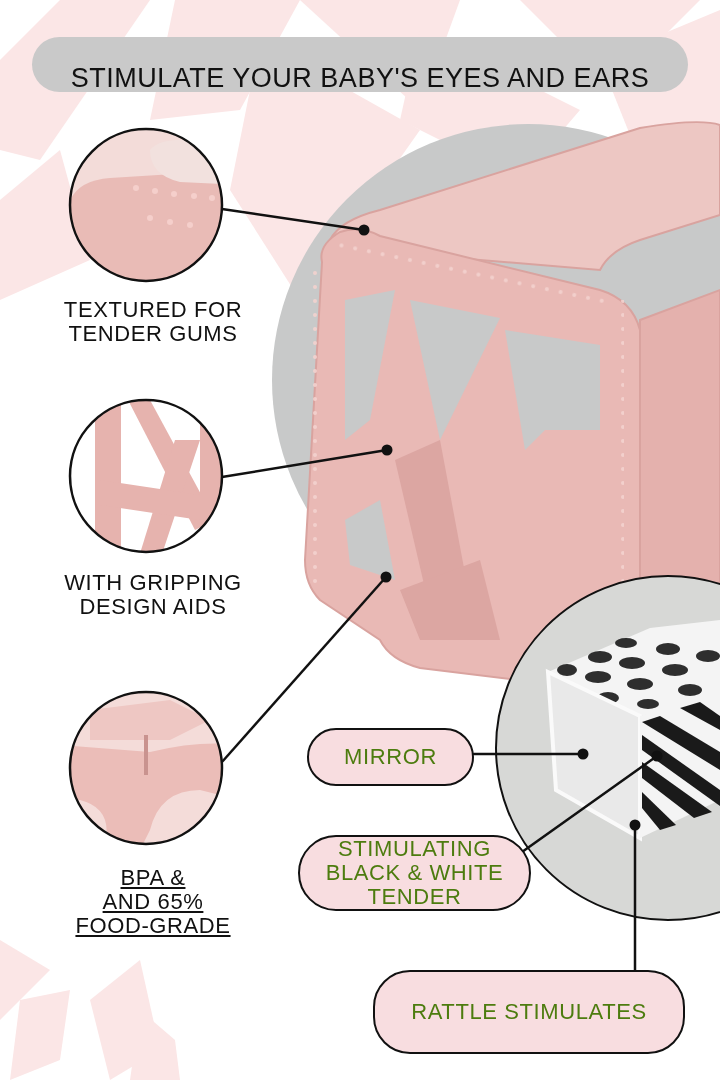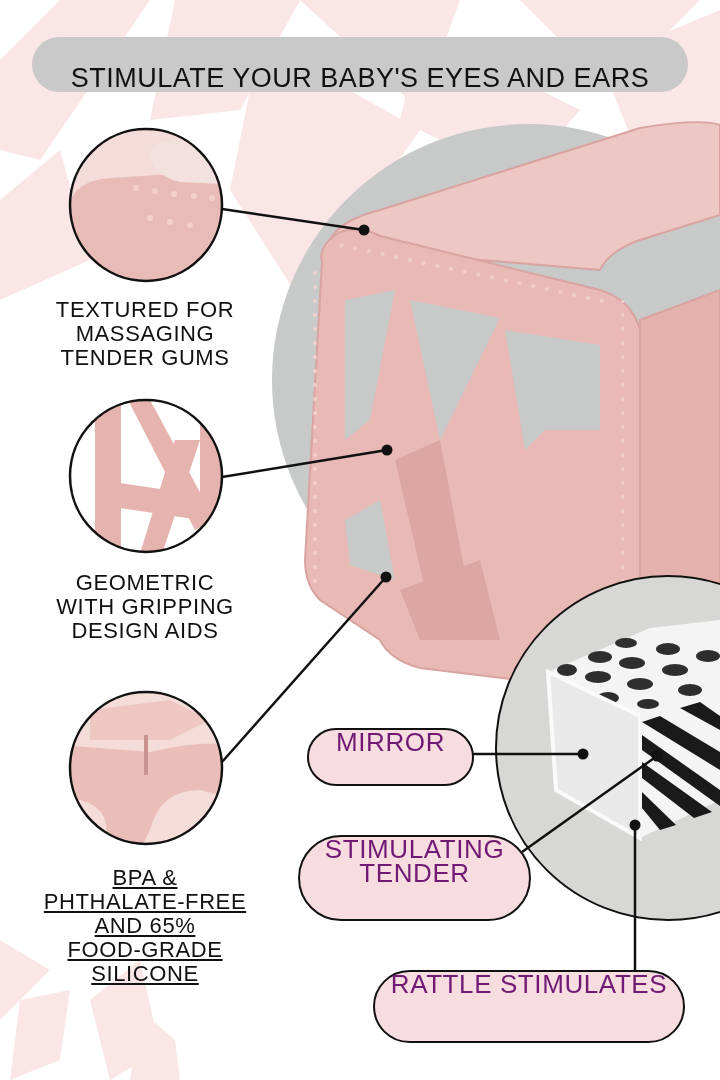--- a/index.html
+++ b/index.html
@@ -1,23 +1,23 @@
 <!DOCTYPE html>
 <html><head>
 <meta charset="utf-8">
 <style>
   html,body{margin:0;padding:0;}
   body{width:720px;height:1080px;position:relative;overflow:hidden;background:#ffffff;font-family:"Liberation Sans","DejaVu Sans",sans-serif;}
   .abs{position:absolute;}
   .bgshapes{position:absolute;left:0;top:0;width:720px;height:1080px;}
   .banner{position:absolute;left:32px;top:37px;width:656px;height:55px;border-radius:28px;background:#c9c9c9;display:flex;align-items:center;justify-content:center;}
   .banner span{font-size:27px;letter-spacing:0.5px;color:#111;font-weight:400;white-space:nowrap;margin-top:28px;}
-  .feature-text{position:absolute;width:290px;text-align:center;color:#111;font-size:22px;line-height:24px;letter-spacing:0.6px;}
+  .feature-text{position:absolute;width:290px;text-align:center;color:#111;font-size:22px;line-height:24px;letter-spacing:0.6px;padding-left:8px;}
   .feature-text div{white-space:nowrap;}
-  .pill{position:absolute;background:#f8dde0;border:2.5px solid #111;border-radius:40px;display:flex;flex-direction:column;align-items:center;color:#701a75;font-size:26px;line-height:24px;letter-spacing:0.6px;box-sizing:border-box;}
+  .pill{position:absolute;background:#f8dde0;border:2.5px solid #111;border-radius:40px;display:flex;flex-direction:column;align-items:center;justify-content:center;color:#4d7c0f;font-size:22px;line-height:24px;letter-spacing:0.6px;box-sizing:border-box;}
   .pill div{white-space:nowrap;}
   svg{display:block;}
 </style>
 </head>
 <body>
 
 <svg class="bgshapes" width="720" height="1080" viewBox="0 0 720 1080">
   <g fill="#fbe6e6">
     <polygon points="0,60 60,0 150,0 40,160 0,150"></polygon>
     <polygon points="175,0 300,0 240,110 150,120"></polygon>
@@ -177,42 +177,39 @@
     <circle cx="387" cy="450" r="5.5"></circle>
     <circle cx="386" cy="577" r="5.5"></circle>
     <circle cx="583" cy="754" r="5.5"></circle>
     <circle cx="657" cy="756" r="5.5"></circle>
     <circle cx="635" cy="825" r="5.5"></circle>
   </g>
 </svg>
 
 <div class="feature-text" style="left:0px;top:298px;">
   <div>TEXTURED FOR</div>
-  <div>MASSAGING</div>
   <div>TENDER GUMS</div>
 </div>
 
 <div class="feature-text" style="left:0px;top:571px;">
-  <div>GEOMETRIC</div>
   <div>WITH GRIPPING</div>
   <div>DESIGN AIDS</div>
 </div>
 
 <div class="feature-text" style="left:0px;top:866px;text-decoration:underline;">
   <div>BPA &amp;</div>
-  <div>PHTHALATE-FREE</div>
   <div>AND 65%</div>
   <div>FOOD-GRADE</div>
-  <div>SILICONE</div>
 </div>
 
 <div class="pill" style="left:307px;top:728px;width:167px;height:58px;">
   <div>MIRROR</div>
 </div>
 
-<div class="pill" style="left:298px;top:835px;width:233px;height:86px;border-radius:47px;">
+<div class="pill" style="left:298px;top:835px;width:233px;height:76px;border-radius:47px;">
   <div>STIMULATING</div>
+  <div>BLACK &amp; WHITE</div>
   <div>TENDER</div>
 </div>
 
-<div class="pill" style="left:373px;top:970px;width:312px;height:73px;border-radius:37px;">
+<div class="pill" style="left:373px;top:970px;width:312px;height:84px;border-radius:37px;">
   <div>RATTLE STIMULATES</div>
 </div>
 
 </body></html>

